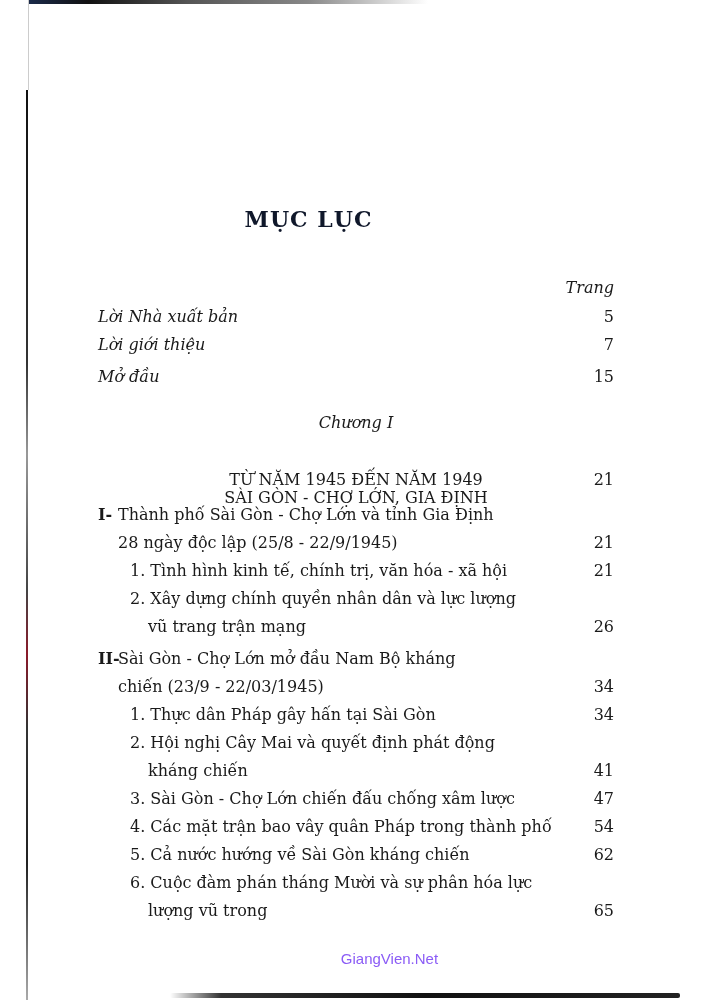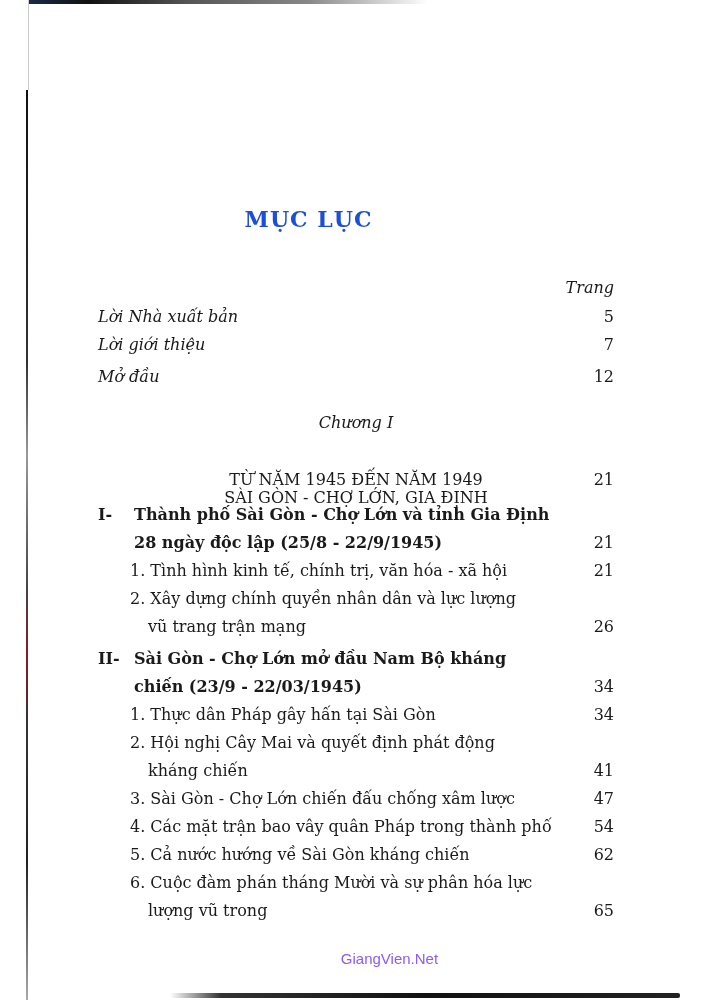--- a/index.html
+++ b/index.html
@@ -21,31 +21,31 @@
     position: absolute; left: 28px; top: 0; width: 1px; height: 90px; background: #ccc;
   }
   .bottom-edge {
     position: absolute; left: 170px; top: 993px; width: 510px; height: 5px;
     background: linear-gradient(to right, rgba(255,255,255,0) 0%, #333 10%, #111 50%, #222 100%);
     border-radius: 2px;
   }
   .title {
     position: absolute; left: 0; width: 617px; top: 206px;
     text-align: center; font-family: "DejaVu Serif", serif; font-weight: bold;
-    font-size: 22px; color: #1d4ed8; letter-spacing: 1px;
+    font-size: 22px; color: #0f172a; letter-spacing: 1px;
   }
   .toc { position: absolute; left: 98px; width: 516px; top: 275px; }
   .row { position: absolute; left: 0; width: 516px; font-size: 16px; line-height: 22px; }
   .row .label { position: absolute; left: 0; white-space: nowrap; }
   .row .page { position: absolute; right: 0; text-align: left; }
   .italic { font-style: italic; }
   .bold { font-weight: normal; }
   .center-line { position: absolute; left: 0; width: 516px; text-align: center; font-size: 16px; line-height: 22px; }
   .roman { position: absolute; left: 0; font-weight: bold; }
-  .section-text { position: absolute; left: 36px; font-weight: bold; white-space: nowrap; }
+  .section-text { position: absolute; left: 20px; font-weight: normal; white-space: nowrap; }
   .sub-text { position: absolute; left: 32px; white-space: nowrap; }
   .sub-cont { position: absolute; left: 50px; white-space: nowrap; }
   .watermark {
     position: absolute; left: 0; width: 707px; top: 950px; text-align: center;
     font-family: "Liberation Sans", sans-serif; font-size: 15px; color: #8b5cf6; margin-left: 36px;
   }
 </style>
 </head>
 <body>
 
@@ -65,21 +65,21 @@
   <div class="row" style="top:31px;">
     <span class="label italic">Lời Nhà xuất bản</span>
     <span class="page">5</span>
   </div>
   <div class="row" style="top:59px;">
     <span class="label italic">Lời giới thiệu</span>
     <span class="page">7</span>
   </div>
   <div class="row" style="top:91px;">
     <span class="label italic">Mở đầu</span>
-    <span class="page">12</span>
+    <span class="page">15</span>
   </div>
 
   <div class="center-line italic bold" style="top:137px;">Chương I</div>
   <div class="center-line bold" style="top:166px;margin-top:46px;">SÀI GÒN - CHỢ LỚN, GIA ĐỊNH</div>
   <div class="row" style="top:194px;">
     <div class="center-line bold" style="top:0;">TỪ NĂM 1945 ĐẾN NĂM 1949</div>
     <span class="page">21</span>
   </div>
 
   <div class="row" style="top:229px;">

